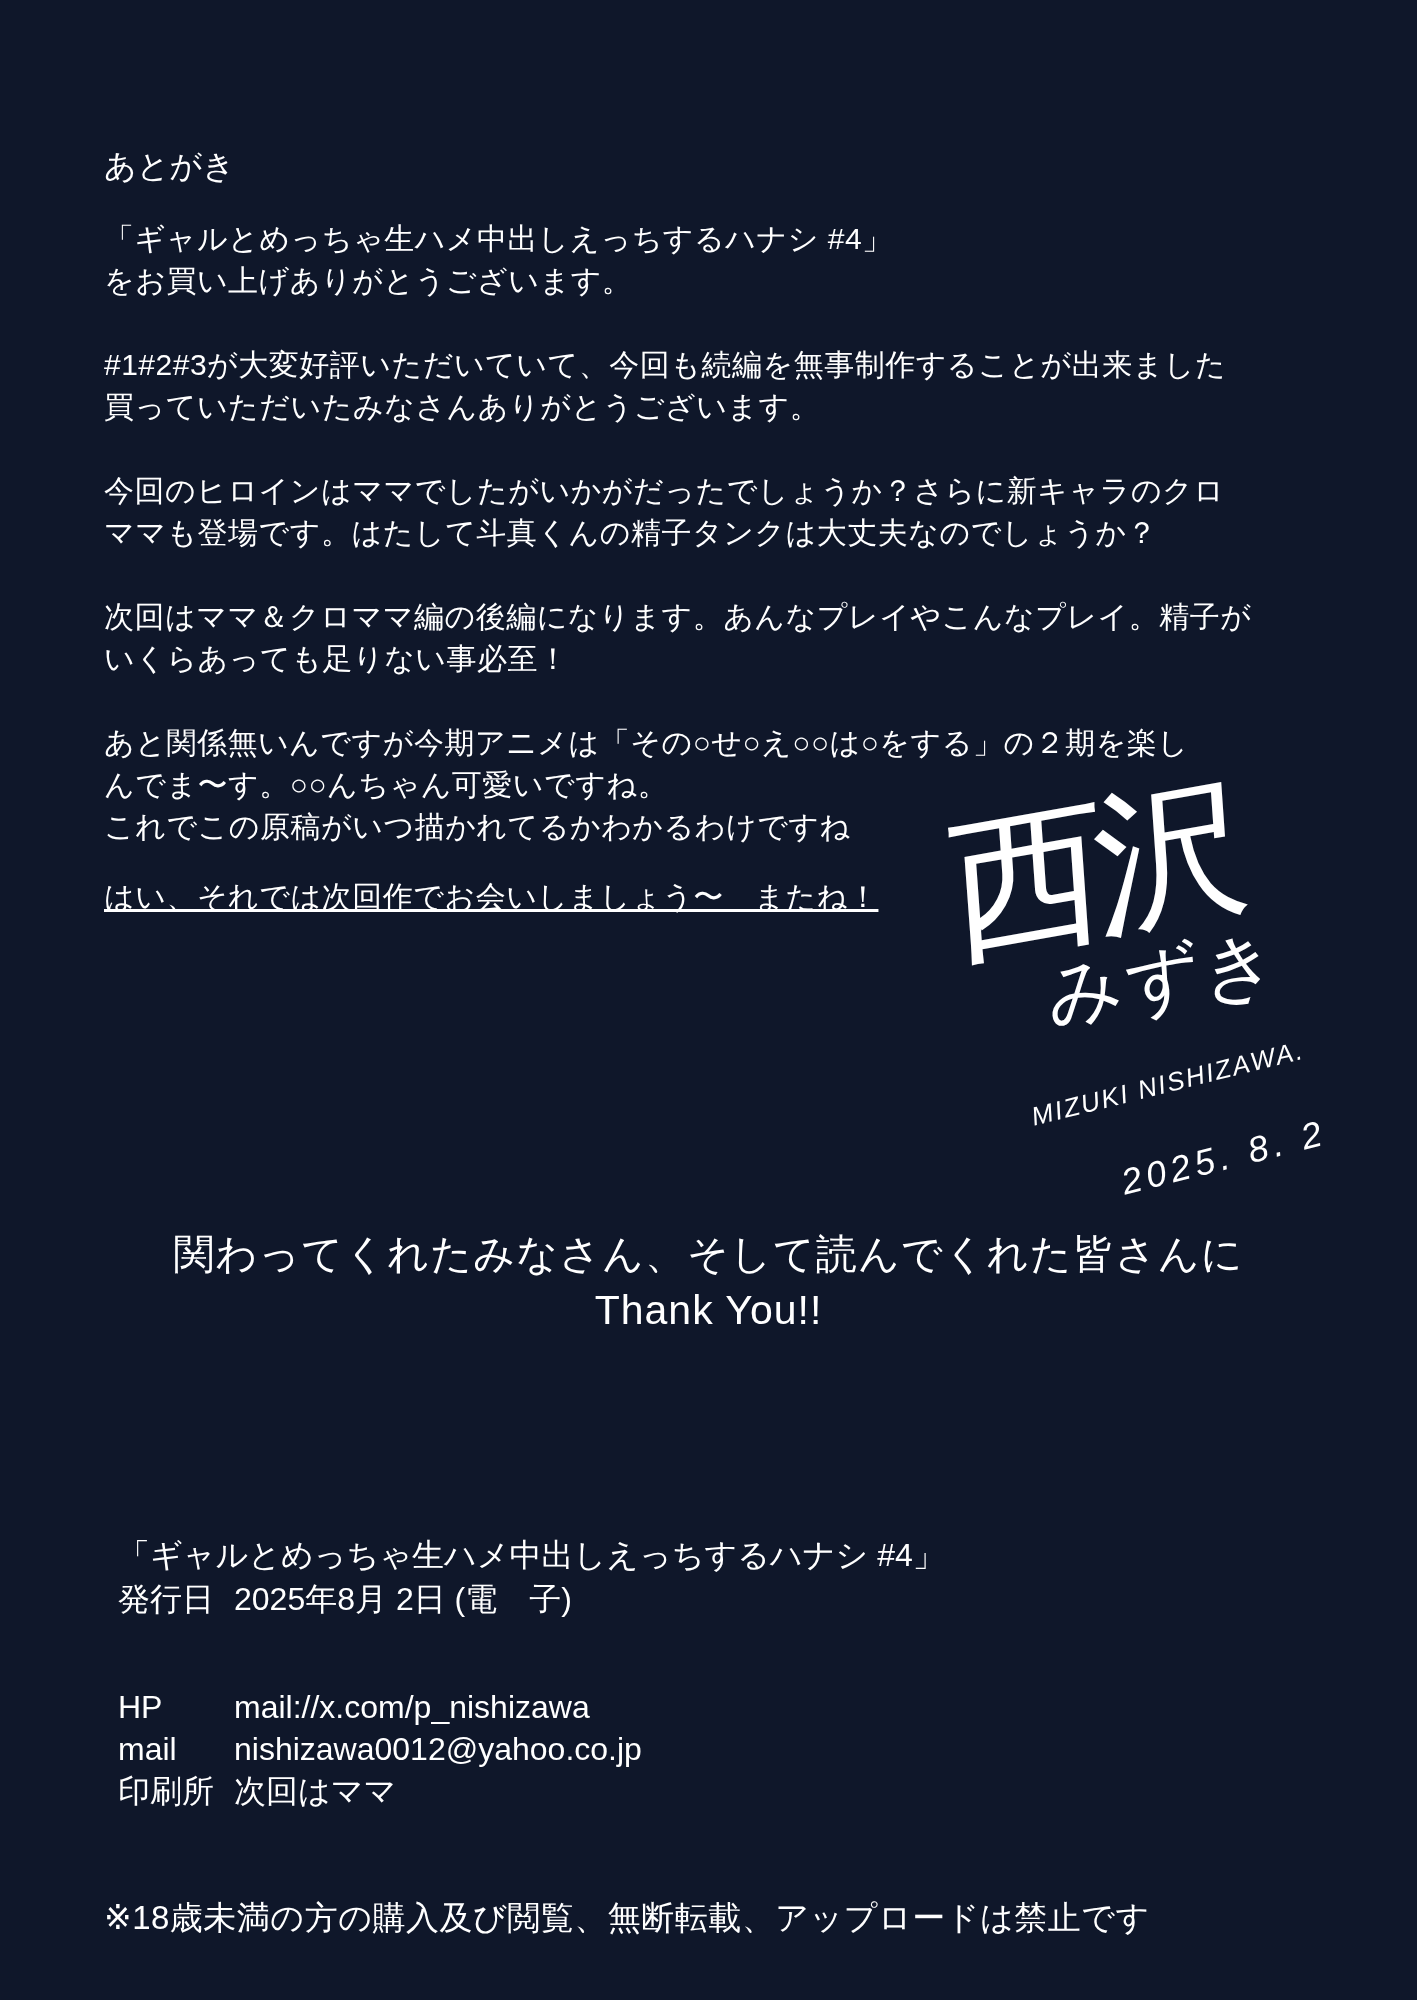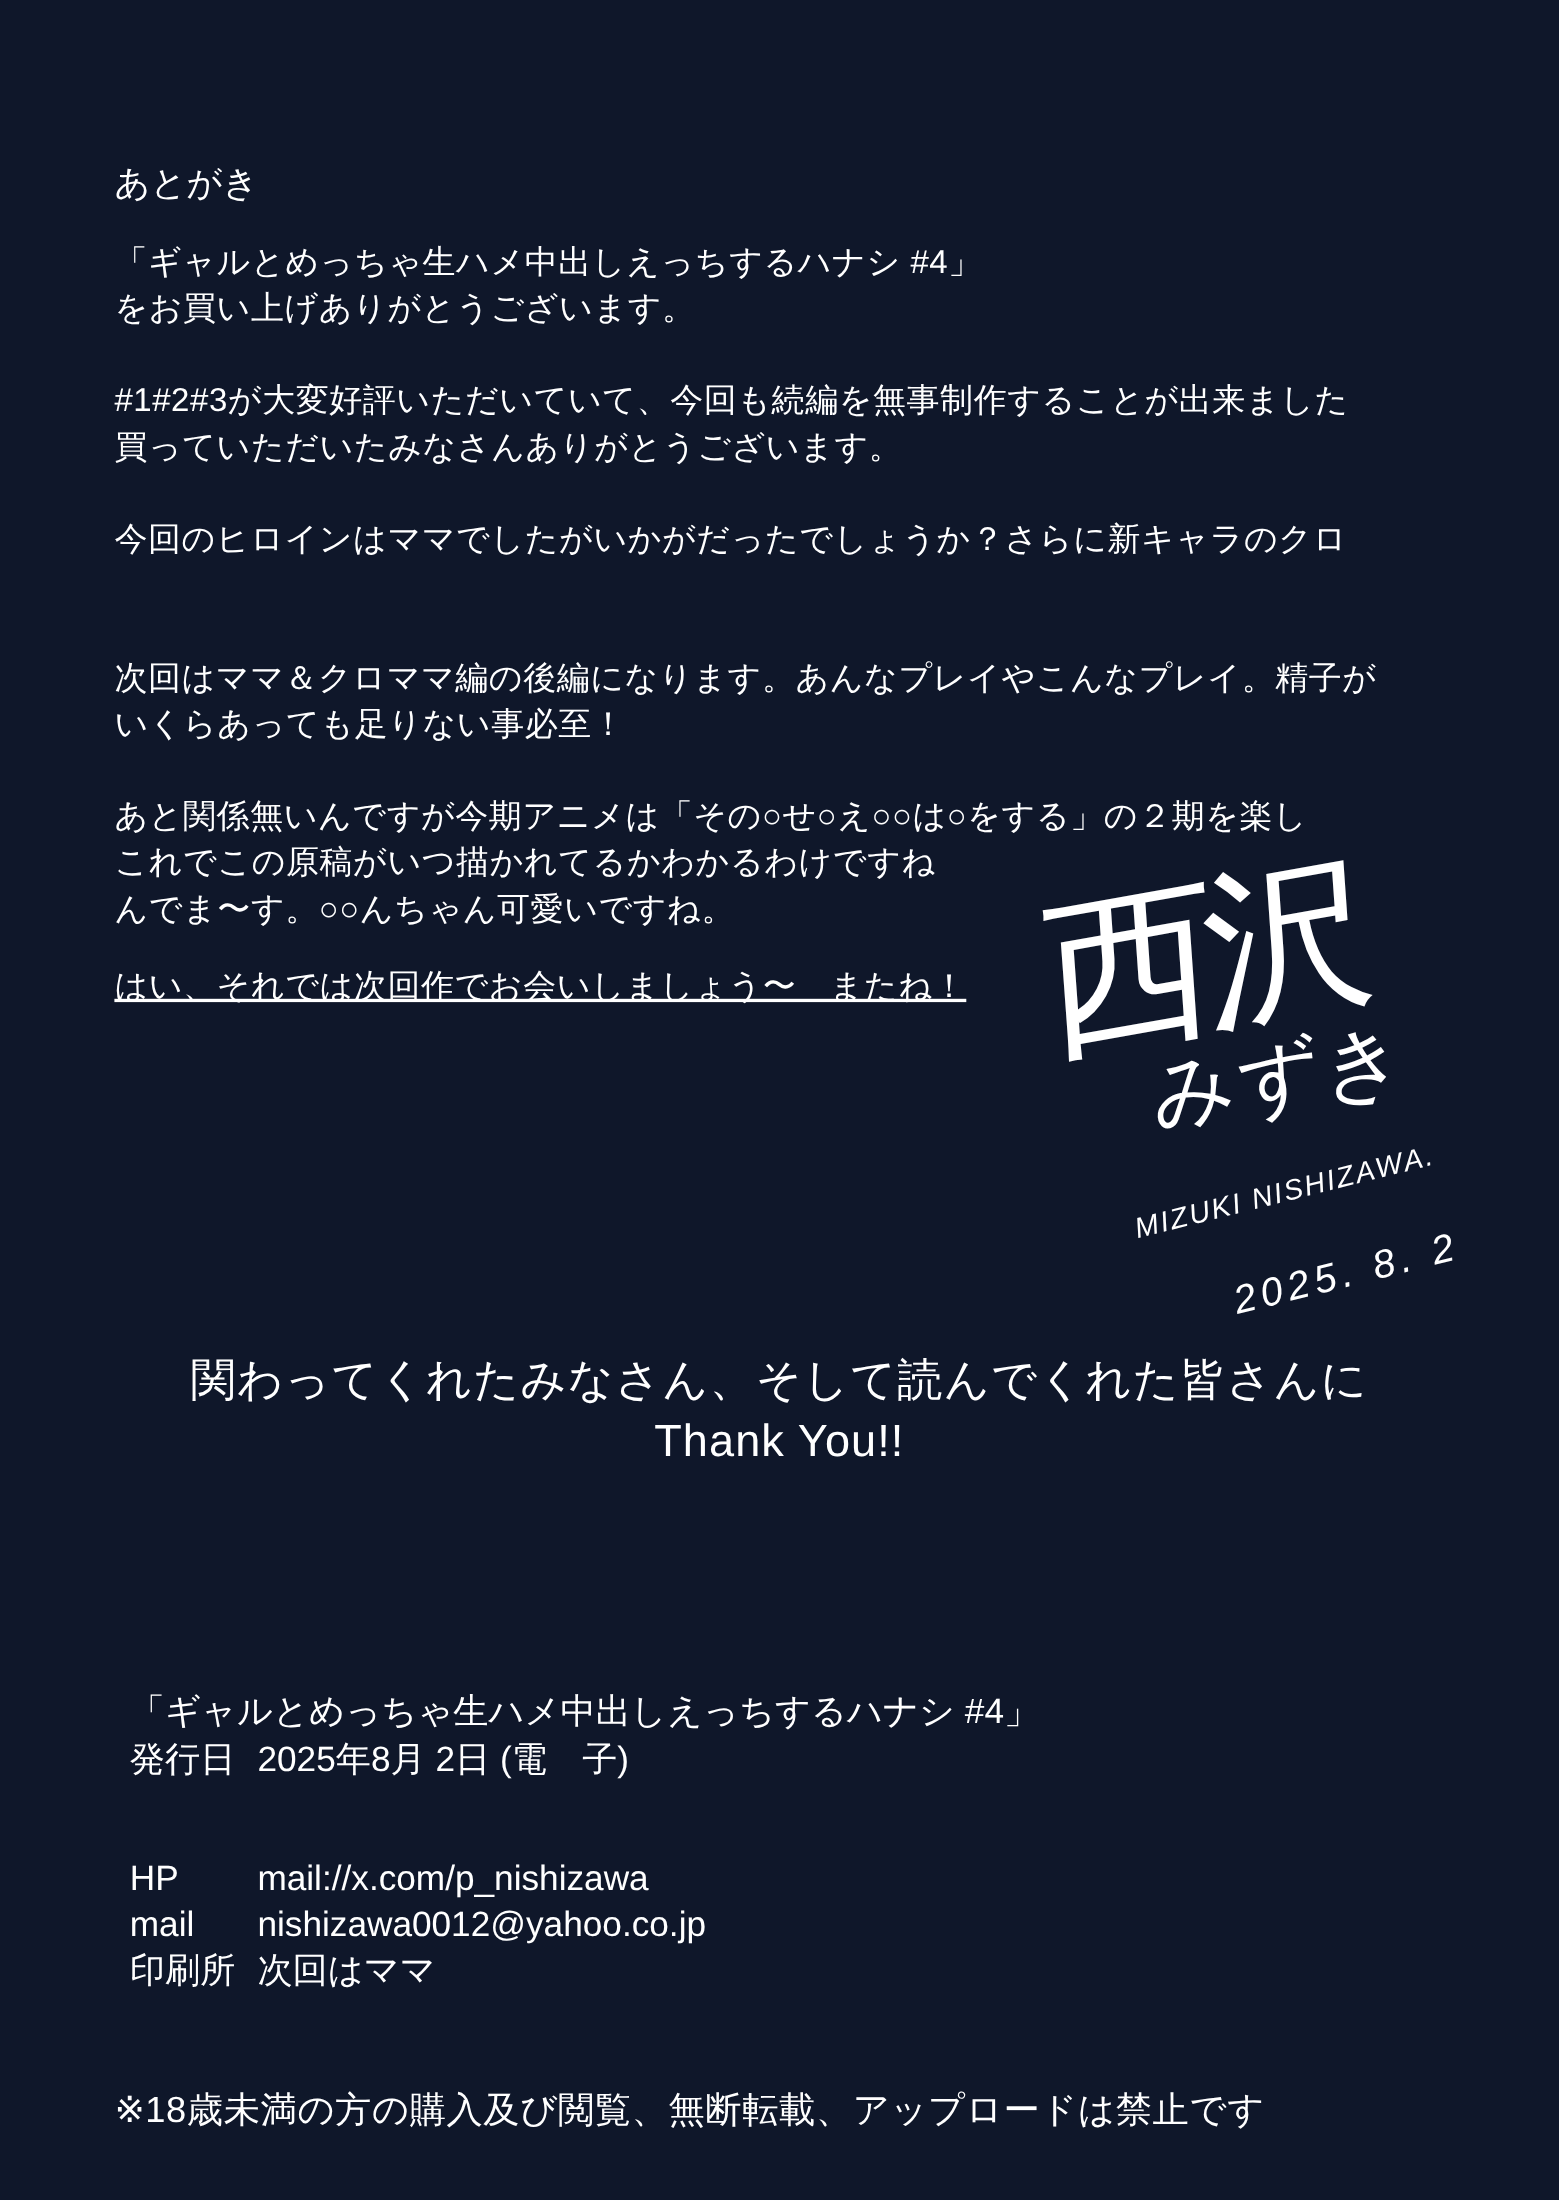--- a/index.html
+++ b/index.html
@@ -100,31 +100,32 @@
     <div>をお買い上げありがとうございます。</div>
   </div>
 
   <div class="abs para p2">
     <div>#1#2#3が大変好評いただいていて、今回も続編を無事制作することが出来ました</div>
     <div>買っていただいたみなさんありがとうございます。</div>
   </div>
 
   <div class="abs para p3">
     <div>今回のヒロインはママでしたがいかがだったでしょうか？さらに新キャラのクロ</div>
+    <div>ママも登場です。はたして斗真くんの精子タンクは大丈夫なのでしょうか？</div>
   </div>
 
   <div class="abs para p4">
     <div>次回はママ＆クロママ編の後編になります。あんなプレイやこんなプレイ。精子が</div>
     <div>いくらあっても足りない事必至！</div>
   </div>
 
   <div class="abs para p5">
     <div>あと関係無いんですが今期アニメは「その○せ○え○○は○をする」の２期を楽し</div>
+    <div>んでま〜す。○○んちゃん可愛いですね。</div>
     <div>これでこの原稿がいつ描かれてるかわかるわけですね</div>
-    <div>んでま〜す。○○んちゃん可愛いですね。</div>
   </div>
 
   <div class="abs para p6">
     <div>はい、それでは次回作でお会いしましょう〜　またね！</div>
   </div>
 
   <div>
     <div class="abs sig-kanji">西沢</div>
     <div class="abs sig-kana">みずき</div>
     <div class="abs sig-romaji">MIZUKI NISHIZAWA.</div>

